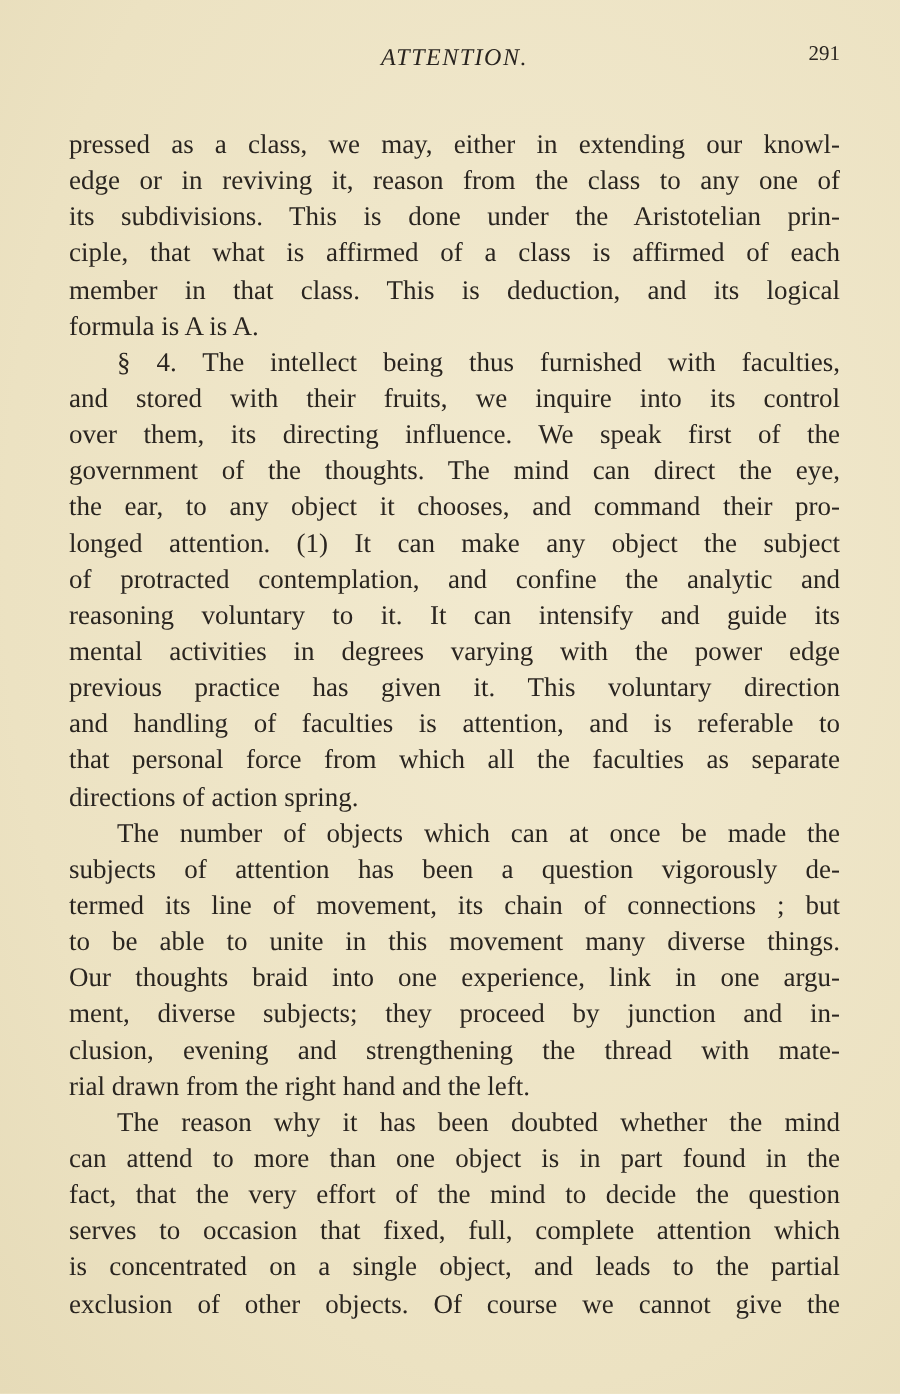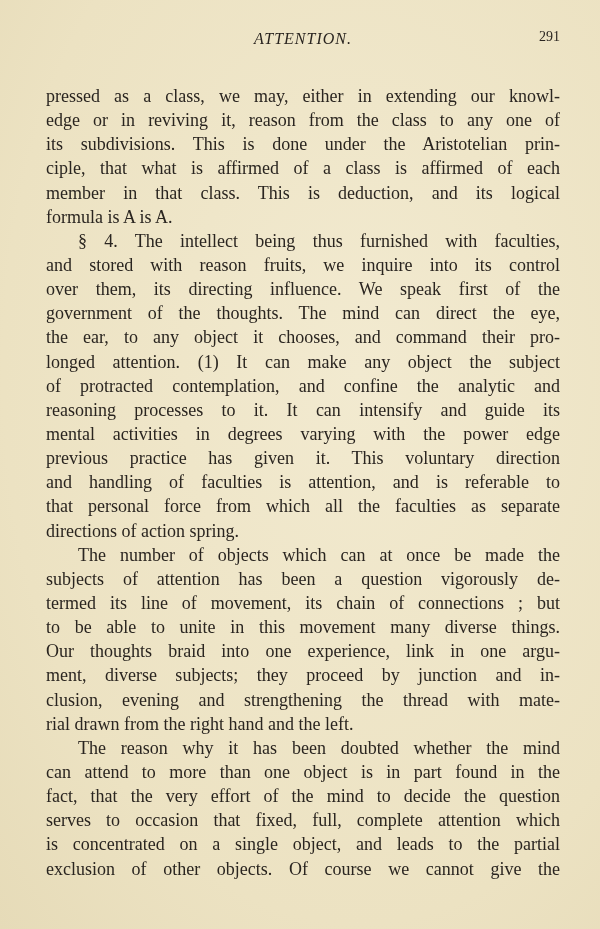--- a/index.html
+++ b/index.html
@@ -41,27 +41,27 @@
     <span class="page-number">291</span>
   </div>
   <div class="body-text" id="body-text">
       <div class="line">pressed as a class, we may, either in extending our knowl-</div>
       <div class="line">edge or in reviving it, reason from the class to any one of</div>
       <div class="line">its subdivisions.  This is done under the Aristotelian prin-</div>
       <div class="line">ciple, that what is affirmed of a class is affirmed of each</div>
       <div class="line">member in that class.  This is deduction, and its logical</div>
       <div class="line last">formula is A is A.</div>
       <div class="line indent">§ 4. The intellect being thus furnished with faculties,</div>
-      <div class="line">and stored with reason fruits, we inquire into its control</div>
+      <div class="line">and stored with their fruits, we inquire into its control</div>
       <div class="line">over them, its directing influence.  We speak first of the</div>
       <div class="line">government of the thoughts.  The mind can direct the eye,</div>
       <div class="line">the ear, to any object it chooses, and command their pro-</div>
       <div class="line">longed attention.  (1) It can make any object the subject</div>
       <div class="line">of protracted contemplation, and confine the analytic and</div>
-      <div class="line">reasoning processes to it.  It can intensify and guide its</div>
+      <div class="line">reasoning voluntary to it.  It can intensify and guide its</div>
       <div class="line">mental activities in degrees varying with the power edge</div>
       <div class="line">previous practice has given it.  This voluntary direction</div>
       <div class="line">and handling of faculties is attention, and is referable to</div>
       <div class="line">that personal force from which all the faculties as separate</div>
       <div class="line last">directions of action spring.</div>
       <div class="line indent">The number of objects which can at once be made the</div>
       <div class="line">subjects of attention has been a question vigorously de-</div>
       <div class="line">termed its line of movement, its chain of connections ; but</div>
       <div class="line">to be able to unite in this movement many diverse things.</div>
       <div class="line">Our thoughts braid into one experience, link in one argu-</div>

